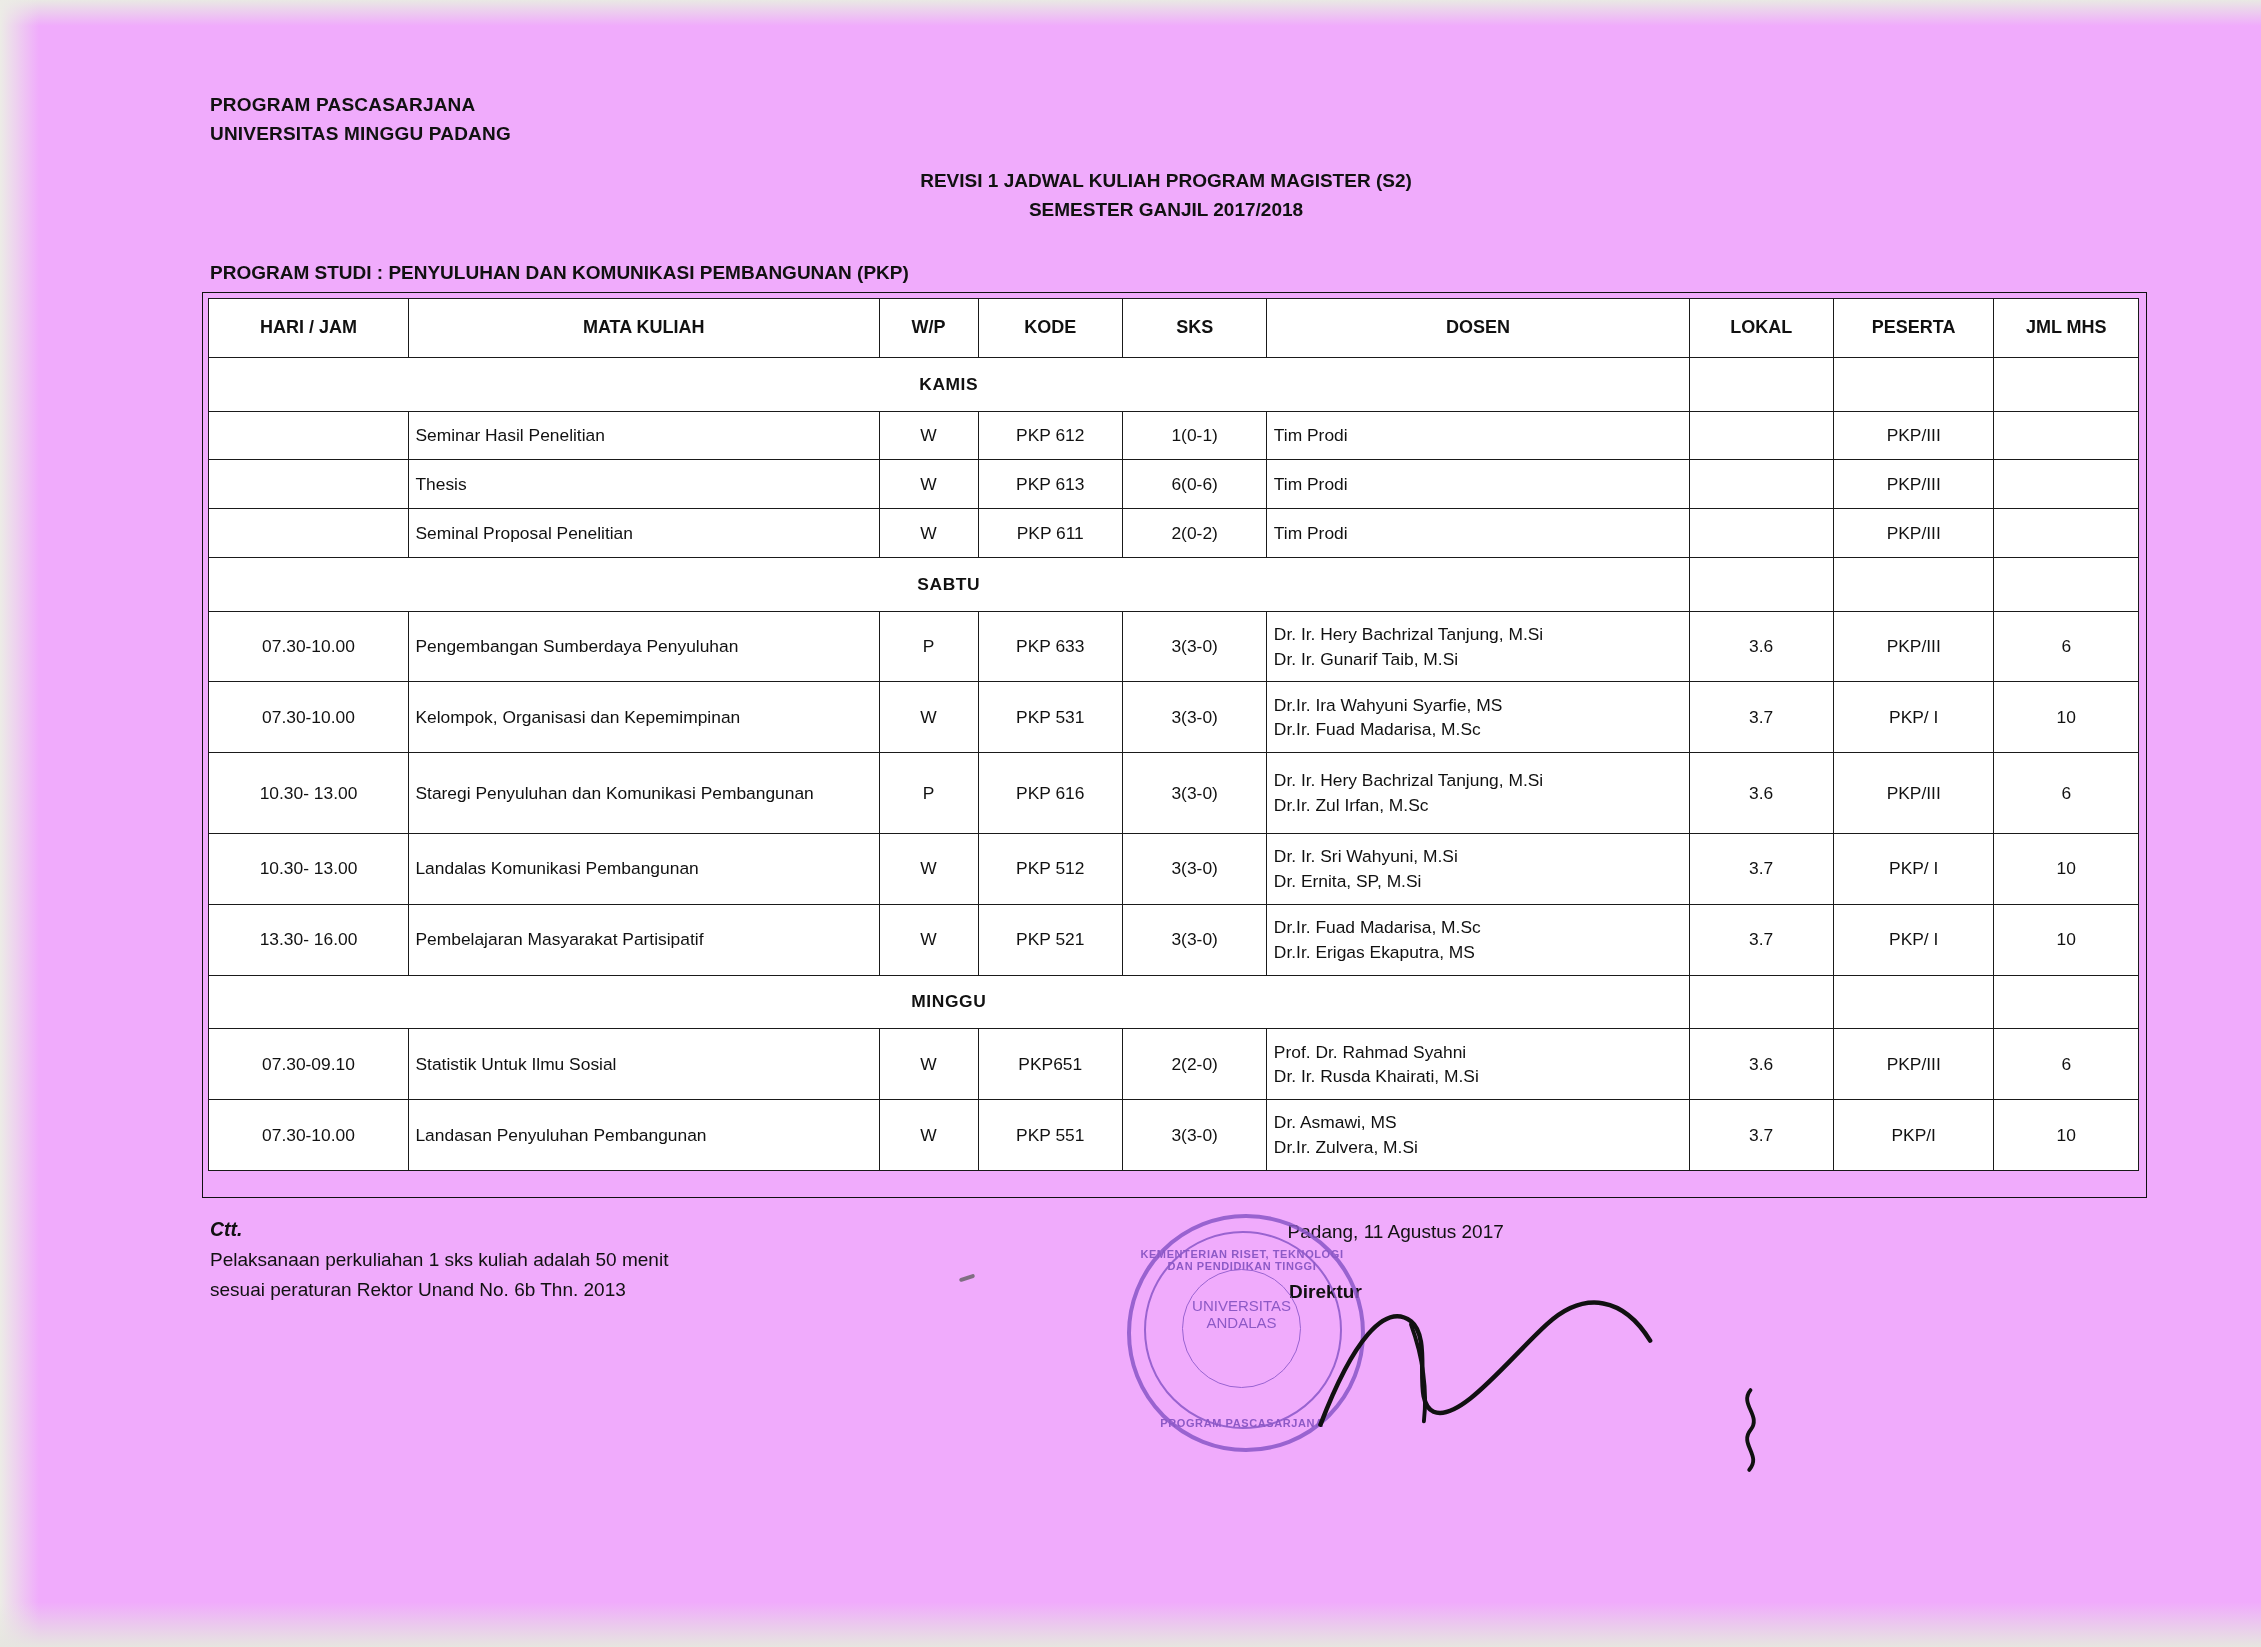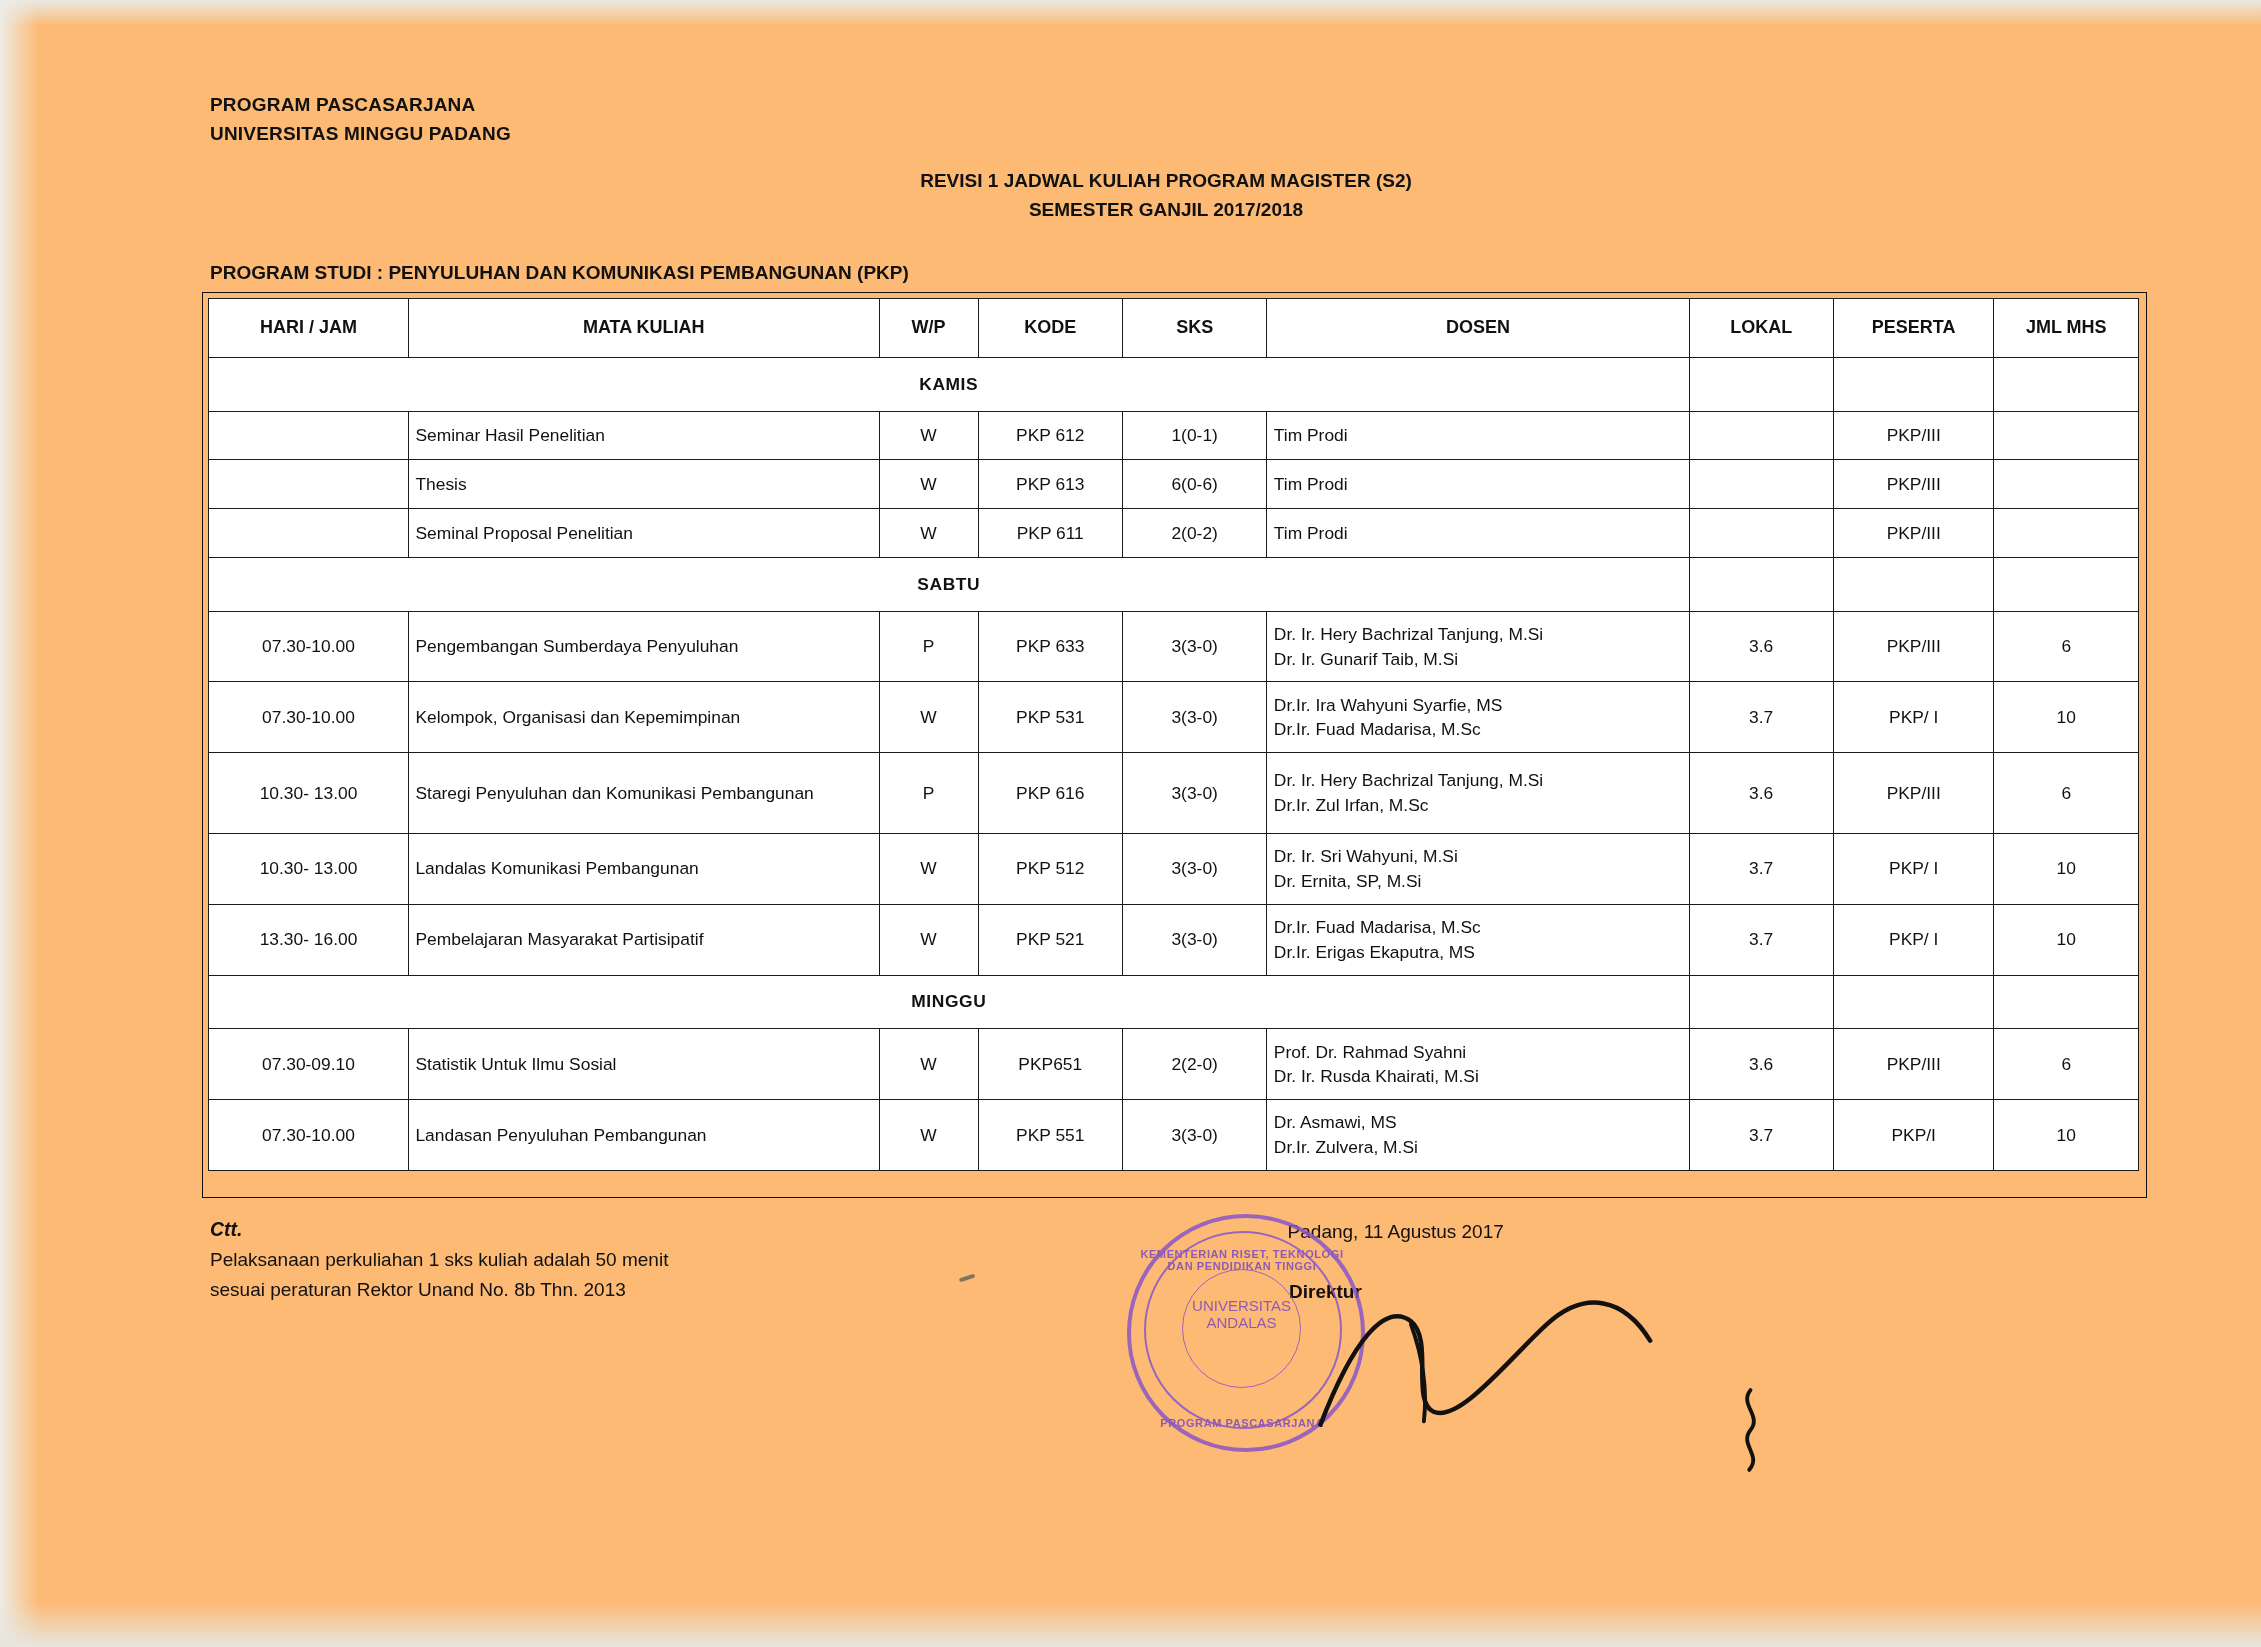--- a/index.html
+++ b/index.html
@@ -13,21 +13,21 @@
     font-family: "Liberation Sans", sans-serif;
     color: #111111;
     position: relative;
     overflow: hidden;
   }
   .page {
     position: absolute;
     left: 0; top: 0;
     width: 2261px;
     height: 1647px;
-    background: #fdba74;
+    background: #f0abfc;
   }
   
   .scan-edge-top {
     position: absolute; left: 0; top: 0; width: 2261px; height: 26px;
     background: linear-gradient(to bottom, #e9e9e4, rgba(255,255,255,0));
   }
   .scan-edge-left {
     position: absolute; left: 0; top: 0; width: 39px; height: 1647px;
     background: linear-gradient(to right, #ececE6, rgba(255,255,255,0));
   }
@@ -434,21 +434,21 @@
           <td class="c-lokal">3.7</td>
           <td class="c-peserta">PKP/I</td>
           <td class="c-jml">10</td>
         </tr>
       </tbody>
   </table>
 
   <div class="ctt">
     <div class="ctt-title">Ctt.</div>
     <div>Pelaksanaan  perkuliahan 1 sks kuliah adalah 50 menit</div>
-    <div>sesuai peraturan Rektor Unand No. 8b Thn. 2013</div>
+    <div>sesuai peraturan Rektor Unand No. 6b Thn. 2013</div>
   </div>
 
   <div class="stray-mark"></div>
 
   <div class="sign-block">
     <div class="place">Padang,    11  Agustus 2017</div>
     <div class="jabatan">Direktur</div>
   </div>
 
   <div class="stamp">

